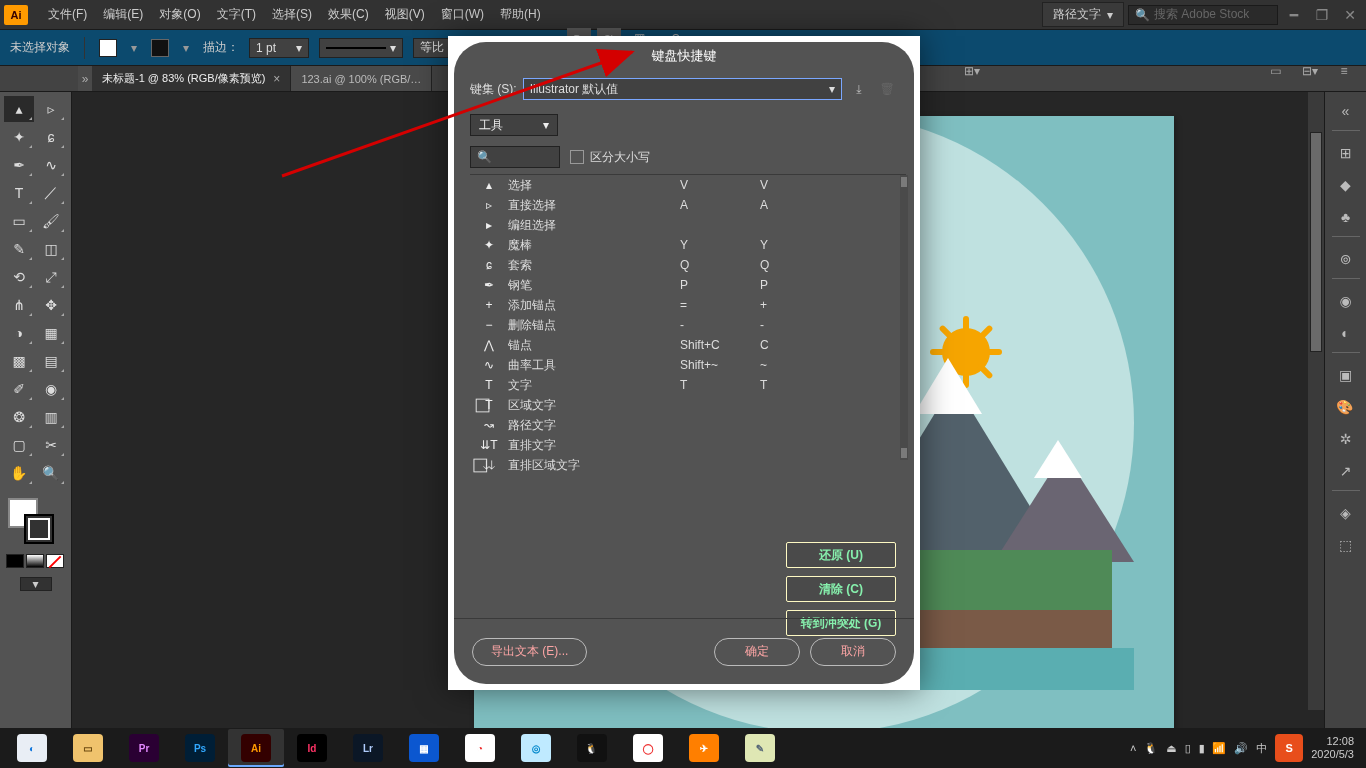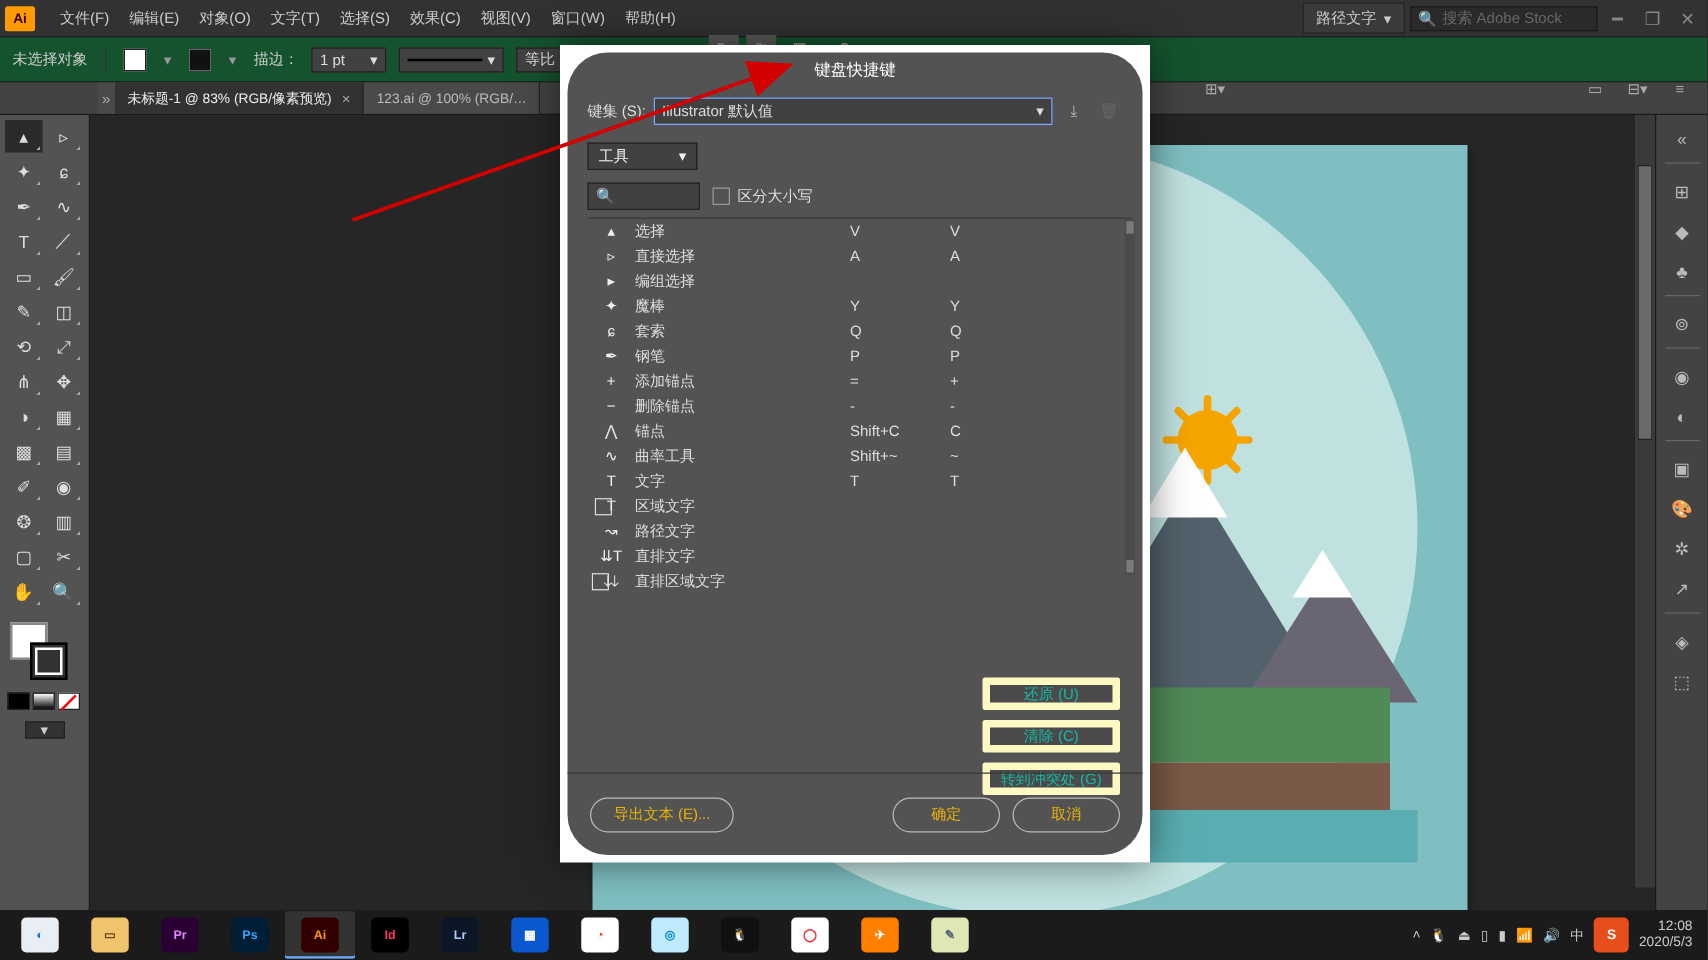--- a/index.html
+++ b/index.html
@@ -10,21 +10,21 @@
 .app-logo { width: 24px; height: 20px; background: #ff9a00; color: #330000; display: flex; align-items: center; justify-content: center; font-weight: bold; font-size: 11px; border-radius: 2px; margin-right: 12px; }
 .menu-item { padding: 4px 8px; color: #ccc; cursor: pointer; }
 .menu-right { margin-left: auto; display: flex; align-items: center; gap: 4px; }
 .menu-ico { width: 24px; height: 20px; display:flex; align-items:center; justify-content:center; color:#aaa; border:1px solid transparent;margin-top:46px;}
 .menu-ico.box { background:#5a5a5a; font-size:9px; font-weight:bold;}
 .workspace-sel { padding: 3px 10px; background:#3a3a3a; border:1px solid #222; color:#ccc; display:flex; align-items:center; gap:6px;}
 .search-stock { width: 150px; height:20px; background:#2a2a2a; border:1px solid #1a1a1a; display:flex; align-items:center; padding:0 6px; color:#666; gap:4px;}
 .win-ctrl { width:24px; text-align:center; color:#888; font-size:14px;}
 
 
-.controlbar { height: 36px; background: #14532d; display:flex; align-items:center; padding:0 10px; border-bottom:1px solid #1a1a1a; color:#ddd; gap:10px;}
+.controlbar { height: 36px; background: #0c4a6e; display:flex; align-items:center; padding:0 10px; border-bottom:1px solid #1a1a1a; color:#ddd; gap:10px;}
 .ctl-label { color:#ccc; }
 .ctl-swatch { width:18px; height:18px; background:#fff; border:1px solid #222;}
 .ctl-swatch.dk { background:#111; border:1px solid #666;}
 .ctl-drop { width:14px; text-align:center; color:#999;}
 .ctl-sep { width:1px; height:22px; background:#333; margin:0 4px;}
 .ctl-input { height:20px; background:#414141; border:1px solid #222; color:#ddd; padding:0 6px; display:flex; align-items:center; min-width:60px; justify-content:space-between;}
 .ctl-line { width:60px; height:2px; background:#000;}
 
 
 .tabstrip { height: 26px; background:#434343; display:flex; align-items:stretch; padding-left:78px; border-bottom:1px solid #1a1a1a;}
@@ -99,23 +99,23 @@
 .tbl-head .c1{ width:210px;} .tbl-head .c2{ width:80px;} .tbl-head .c3{ width:70px;}
 .tbl-head .hsep::after{content:'│'; color:#777; margin-left:4px;}
 .tbl{ margin:0 8px 0 16px; border-top:1px solid #3a3a3a; position:relative;}
 .tbl-scroll{ position:absolute; right:-2px; top:0; bottom:0; width:8px; background:#4a4a4a;}
 .tbl-scroll .th1{ position:absolute; left:1px; right:1px; top:2px; height:10px; background:#7a7a7a;}
 .tbl-scroll .th2{ position:absolute; left:1px; right:1px; bottom:2px; height:10px; background:#7a7a7a;}
 .row{ display:flex; align-items:center; height:20px; color:#ddd; font-size:12px;}
 .row .ic{ width:38px; display:flex; justify-content:center; color:#eee;}
 .row .c1{ width:172px;} .row .c2{ width:80px;} .row .c3{ width:60px;}
 .btn-stack{ position:absolute; right:18px; top:500px; display:flex; flex-direction:column; gap:8px;}
-.btn-dim{ width:110px; height:26px; background:#4a4a4a; color:#14b8a6; display:flex; align-items:center; justify-content:center; border:6px solid #fef9c3; border-radius:2px;}
+.btn-dim{ width:110px; height:26px; background:#4a4a4a; color:#86efac; display:flex; align-items:center; justify-content:center; border:1px solid #fef9c3; border-radius:2px;font-weight:bold;}
 .dlg-foot{ position:absolute; left:0; right:0; bottom:0; height:66px; border-top:1px solid #3a3a3a; display:flex; align-items:center; padding:0 18px; gap:10px;}
-.pill{ height:28px; border:1px solid #bbb; border-radius:14px; display:flex; align-items:center; justify-content:center; color:#eab308; padding:0 18px; cursor:pointer;}
+.pill{ height:28px; border:1px solid #bbb; border-radius:14px; display:flex; align-items:center; justify-content:center; color:#fca5a5; padding:0 18px; cursor:pointer;}
 .pill.big{ min-width:86px;}
 .dlg-foot .sp{ flex:1;}
 
 
 .arrow-svg{ position:absolute; left:72px; top:44px; width:600px; height:180px; pointer-events:none;}
 
 
 .taskbar{ position:absolute; left:0; right:0; bottom:0; height:40px; background:#1b1b1b; display:flex; align-items:center; padding:0 4px;}
 .tb-item{ width:56px; height:38px; display:flex; align-items:center; justify-content:center; border-radius:2px;}
 .tb-item.active{ background:#333; box-shadow:inset 0 -2px 0 #6aa9ff;}

